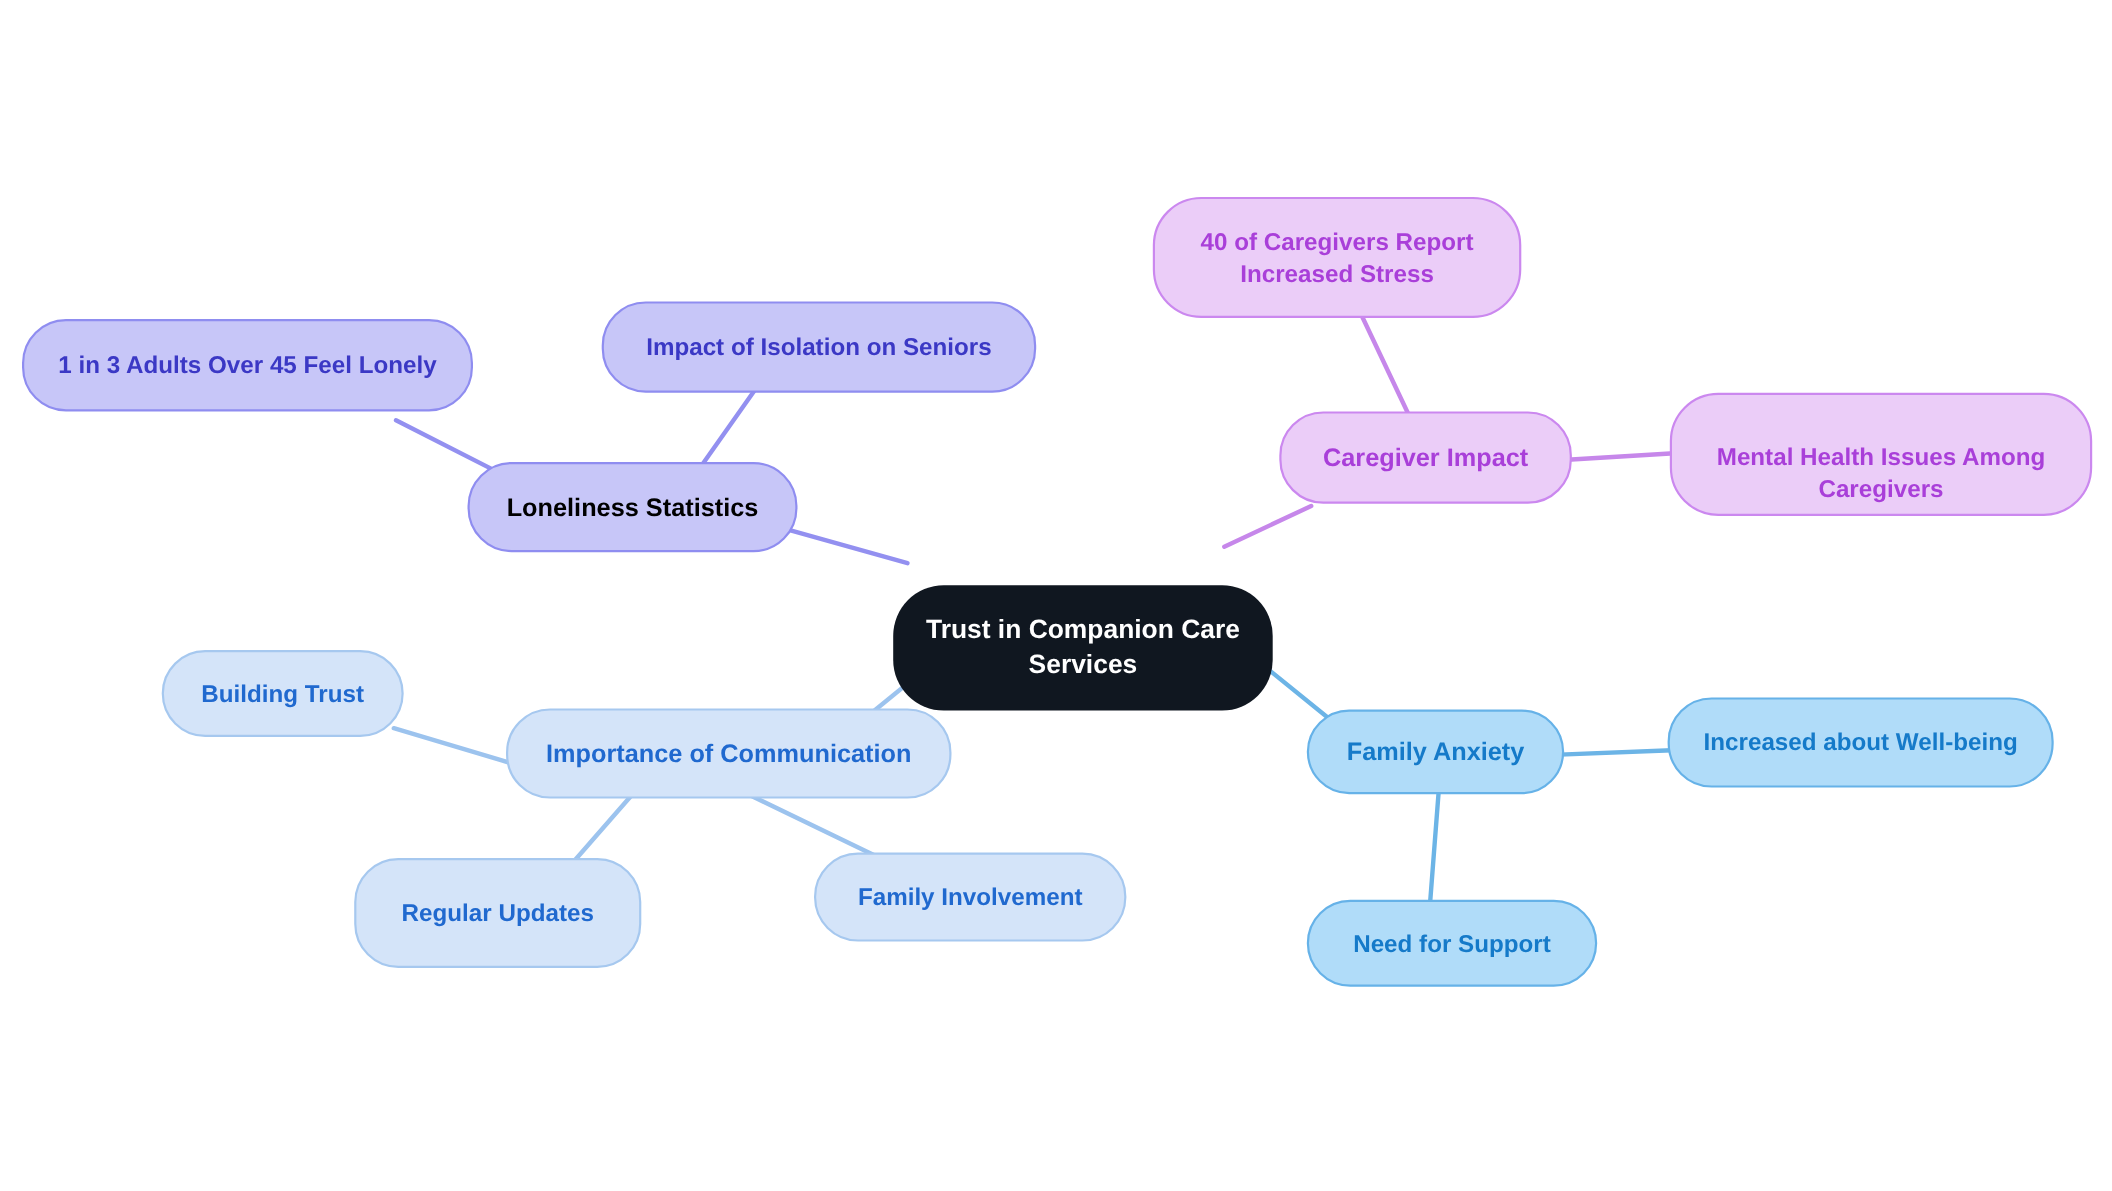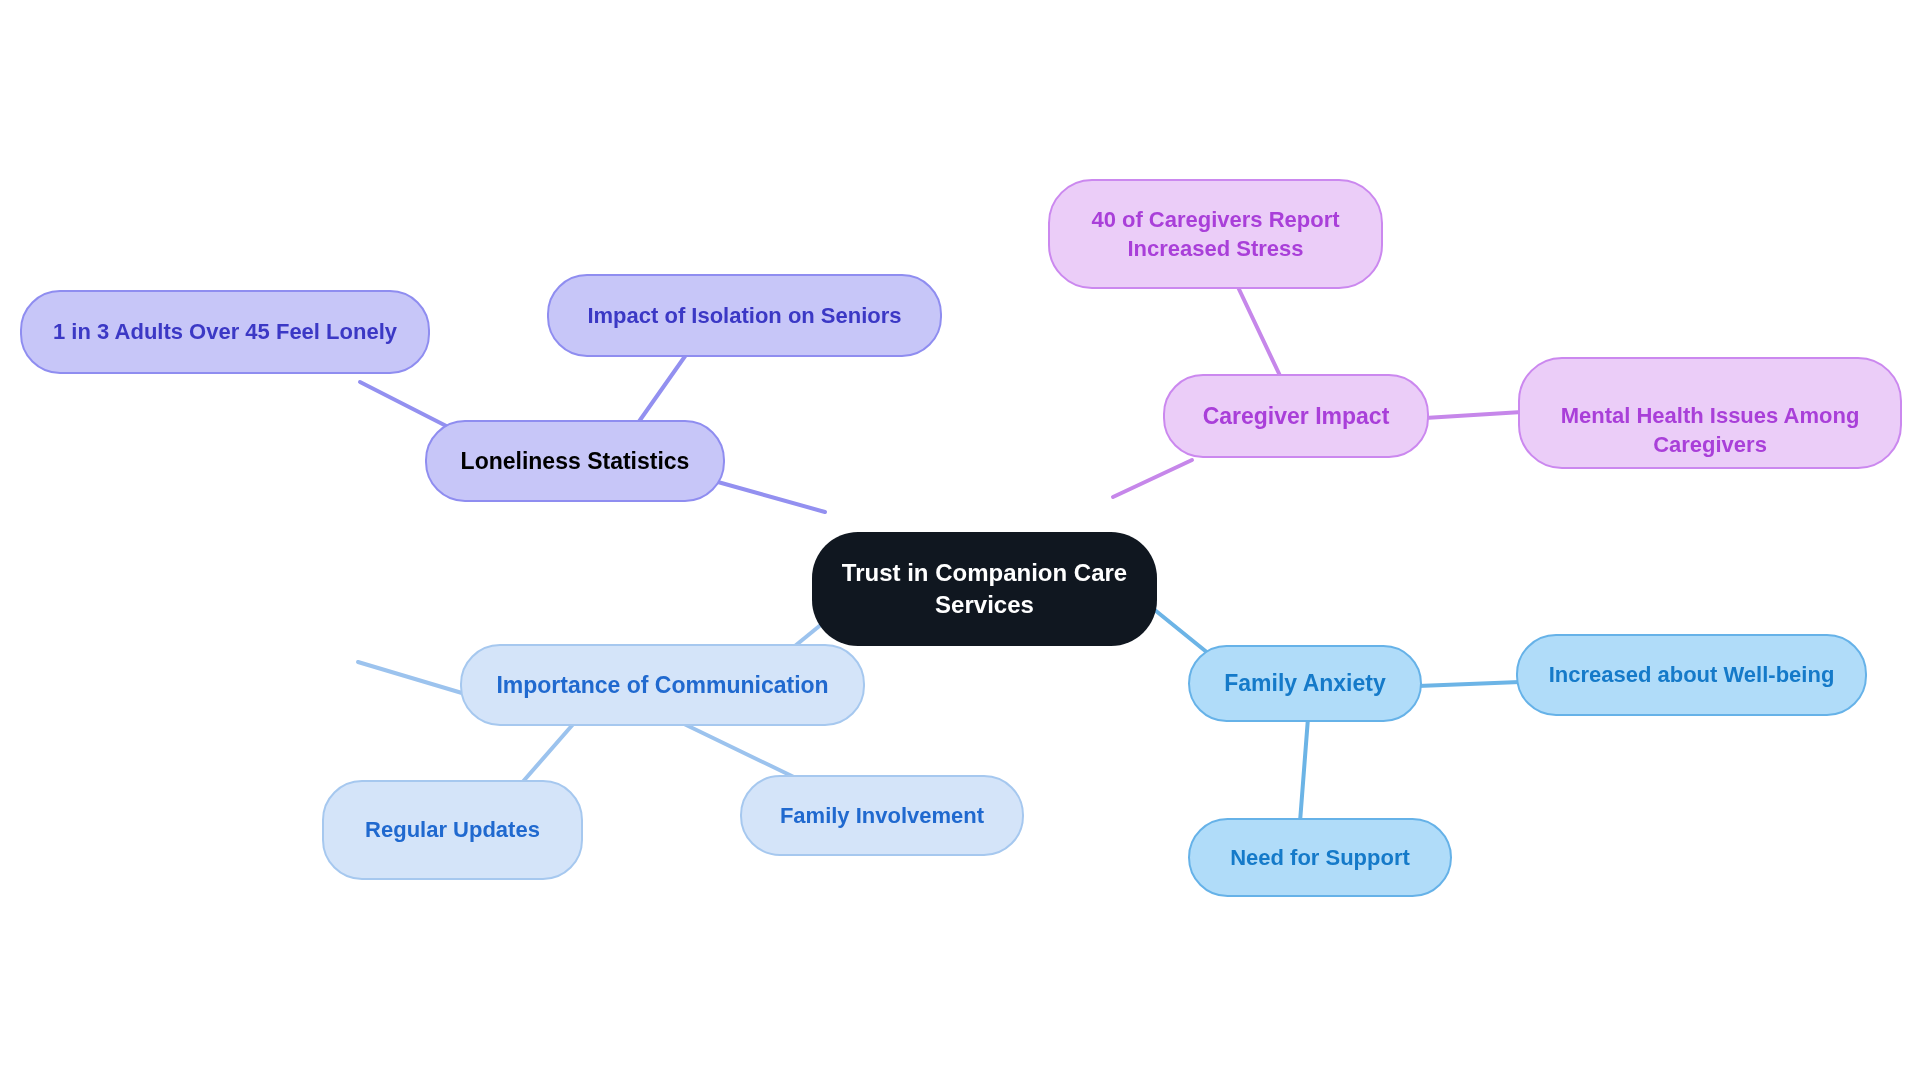--- a/index.html
+++ b/index.html
@@ -112,20 +112,23 @@
   <div class="node" id="node-caregiver-c0" style="background-color: rgb(235, 205, 248); border-color: rgb(203, 136, 239); color: rgb(169, 63, 217);">
     <span class="lbl">40 of Caregivers Report Increased Stress</span>
   </div>
   <div class="node" id="node-caregiver-c1" style="background-color: rgb(235, 205, 248); border-color: rgb(203, 136, 239); color: rgb(169, 63, 217);">
     <span class="lbl">Mental Health Issues Among Caregivers</span>
   </div>
 
   <div class="node" id="node-communication" style="background-color: rgb(212, 228, 249); border-color: rgb(166, 200, 239); color: rgb(32, 105, 207);">
     <span class="lbl">Importance of Communication</span>
   </div>
+  <div class="node" id="node-comm-c0" style="background-color: rgb(212, 228, 249); border-color: rgb(166, 200, 239); color: rgb(32, 105, 207);">
+    <span class="lbl">Building Trust</span>
+  </div>
   <div class="node" id="node-comm-c1" style="background-color: rgb(212, 228, 249); border-color: rgb(166, 200, 239); color: rgb(32, 105, 207);">
     <span class="lbl">Regular Updates</span>
   </div>
   <div class="node" id="node-comm-c2" style="background-color: rgb(212, 228, 249); border-color: rgb(166, 200, 239); color: rgb(32, 105, 207);">
     <span class="lbl">Family Involvement</span>
   </div>
 
   <div class="node" id="node-family" style="background-color: rgb(176, 220, 249); border-color: rgb(102, 178, 232); color: rgb(21, 122, 201);">
     <span class="lbl">Family Anxiety</span>
   </div>

